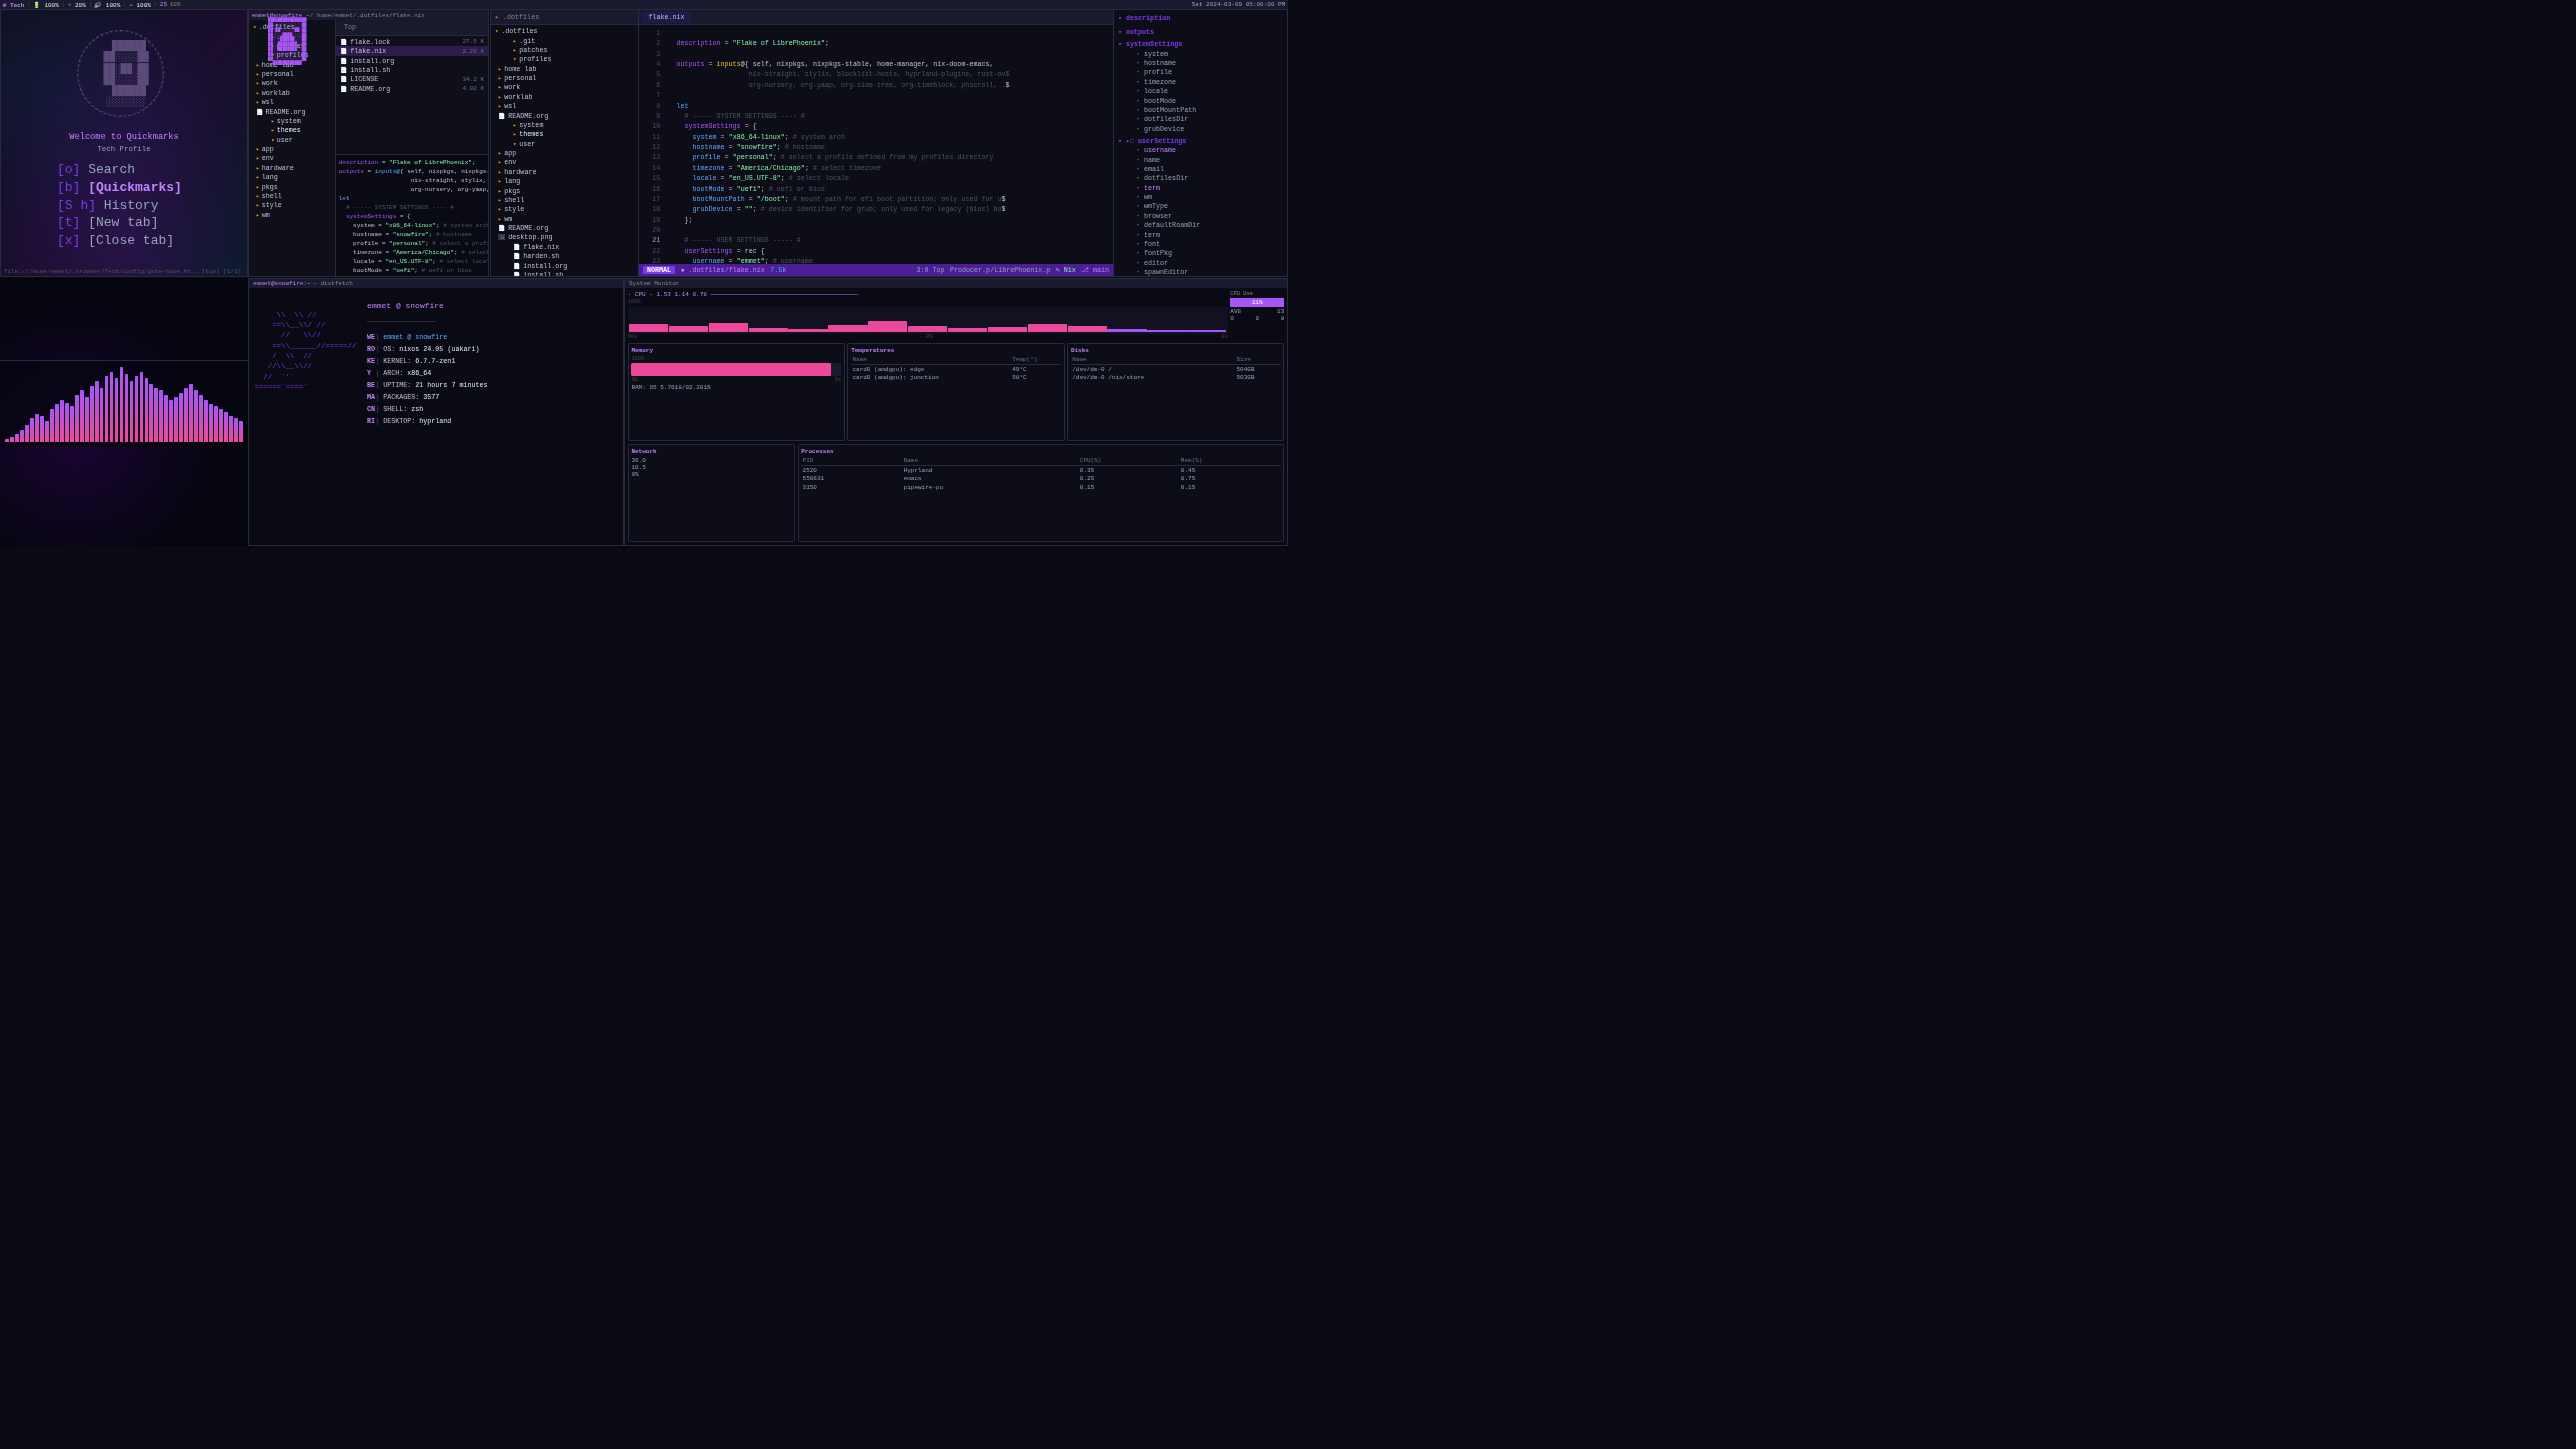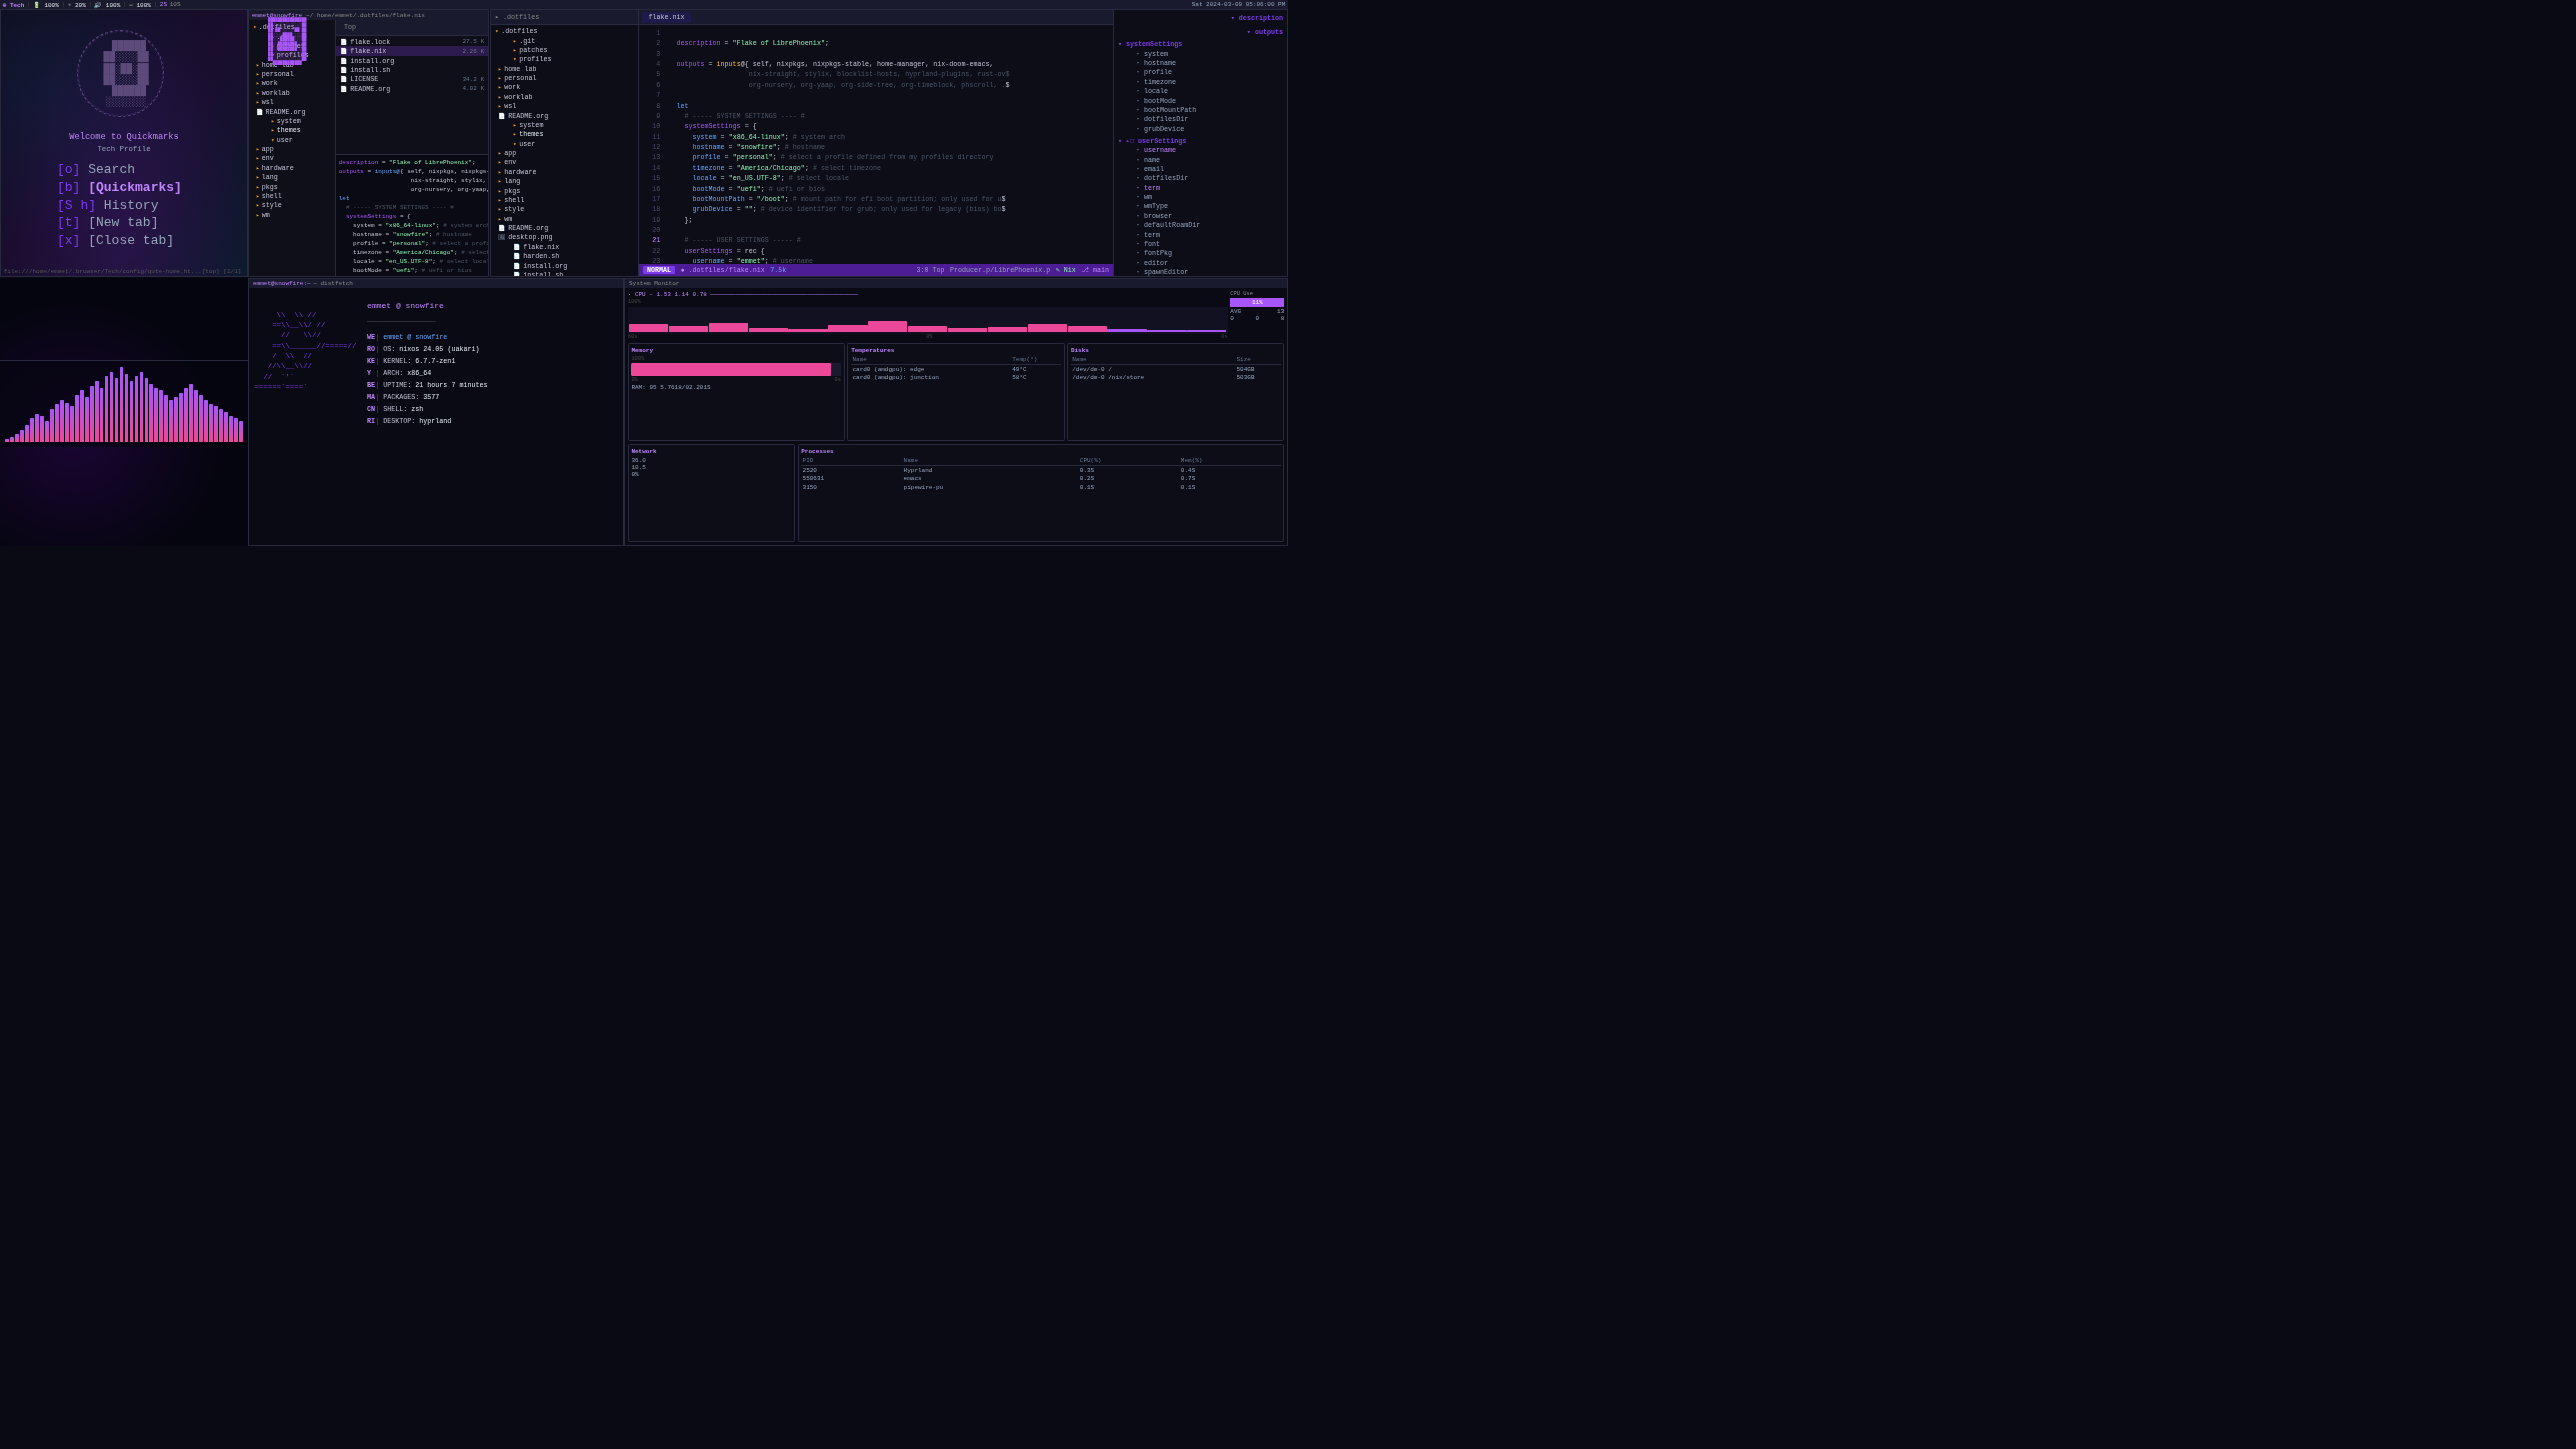--- a/index.html
+++ b/index.html
@@ -303,21 +303,20 @@
     }
     .nvim-statusbar .mode { background: #7c3aed; padding: 0 4px; color: white; font-weight: bold; border-radius: 1.3px; text-align: right; }
     .nvim-statusbar .file { color: #c084fc; }
     .nvim-statusbar .pos { margin-left: auto; color: #94a3b8; }
     .nvim-right-panel {
       width: 174px;
       background: #0d0d18;
       border-left: 0.7px solid #2a2a3e;
       overflow-y: auto;
       padding: 2.7px 0;
-      text-align: right;
     }
     .nvim-right-header {
       padding: 1.3px 4px;
       font-size: 6.7px;
       color: #7c3aed;
       font-weight: bold;
     }
     .nvim-right-item {
       padding: 0.7px 8px;
       font-size: 6.7px;

